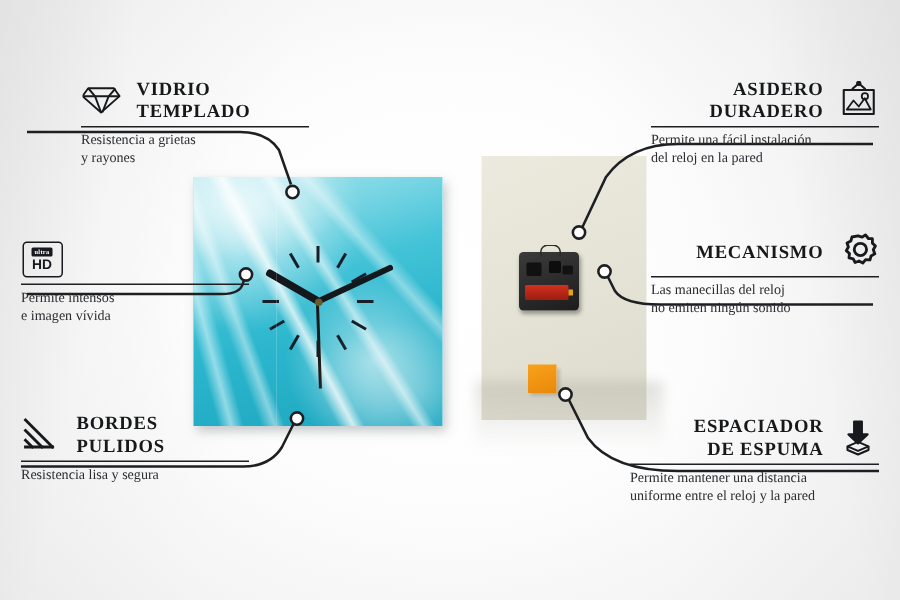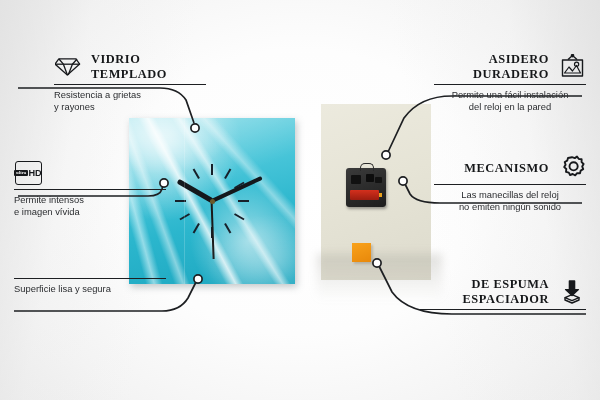--- a/index.html
+++ b/index.html
@@ -95,38 +95,38 @@
   .feat .row{display:flex;align-items:center;gap:9px;}
   .feat.right .row{flex-direction:row-reverse;}
   .ttl{
     font-family:"Liberation Serif",serif;font-weight:bold;
     font-size:12.4px;line-height:14.5px;letter-spacing:.55px;
     color:#16181a;text-transform:uppercase;white-space:nowrap;
   }
   .feat.right .ttl{text-align:right;}
   .rule{height:1.4px;background:#1d1f22;margin:3px 0 4px 0;}
   .desc{
-    font-family:Liberation Sans, sans-serif;font-size:9.4px;line-height:11.4px;
+    font-family:Liberation Serif, serif;font-size:9.4px;line-height:11.4px;
     color:#2b2d30;white-space:pre-line;
   }
-  .feat.right .desc{text-align:center;}
+  .feat.right .desc{text-align:left;}
   .ico{width:28px;height:26px;flex:0 0 28px;display:flex;align-items:center;justify-content:center;}
   .ico svg{display:block;}
 
   
   #f-vidrio  {left:14px; top:52px;  width:152px;margin-left:40px;}
   #f-impr    {left:14px; top:160px; width:152px;}
   #f-bordes  {left:14px; top:275px; width:152px;}
   #f-asidero {left:434px;top:52px;  width:152px;}
   #f-mec     {left:434px;top:155px; width:152px;}
   #f-esp     {left:420px;top:277px; width:166px;}
 
   .hd-badge{
     width:25px;height:22px;border:1.7px solid #17191c;border-radius:3px;
-    display:flex;flex-direction:row;align-items:center;justify-content:center;line-height:1;
+    display:flex;flex-direction:column;align-items:center;justify-content:center;line-height:1;
   }
   .hd-badge .u{font-size:4.3px;font-weight:bold;letter-spacing:.2px;color:#17191c;
     background:#17191c;color:#fff;padding:.5px 2px;border-radius:1px;}
   .hd-badge .h{font-size:9.2px;font-weight:bold;color:#17191c;margin-top:1px;font-family:"Liberation Sans",sans-serif;}
 </style>
 </head>
 <body>
 
 <div class="stage">
 
@@ -242,22 +242,38 @@
       </div>
       <div>
       </div>
     </div>
     <div class="rule"></div>
     <div class="desc">Permite intensos
 e imagen vívida</div>
   </div>
 
   <div class="feat left" id="f-bordes">
-    <div class="rule"></div>
-    <div class="desc">Superficie lisa y segura</div>
+    <div class="row">
+      <div class="ico">
+        <svg width="26" height="24" viewBox="0 0 26 24">
+          <g fill="none" stroke="#17191c" stroke-width="1.9" stroke-linecap="square">
+            <path d="M2,2 L20,20"></path>
+            <path d="M2,9 L13,20"></path>
+            <path d="M2,15.5 L6.5,20"></path>
+            <path d="M2,20 L20,20"></path>
+          </g>
+        </svg>
+      </div>
+      <div>
+        <div class="ttl">BORDES</div>
+        <div class="ttl">PULIDOS</div>
+      </div>
+    </div>
+    <div class="rule"></div>
+    <div class="desc">Resistencia lisa y segura</div>
   </div>
 
   <div class="feat right" id="f-asidero">
     <div class="row">
       <div class="ico">
         <svg width="27" height="26" viewBox="0 0 27 26">
           <g fill="none" stroke="#17191c" stroke-width="1.4" stroke-linejoin="round">
             <path d="M9,5.5 L13.5,1.5 L18,5.5"></path>
             <circle cx="13.5" cy="1.6" r="1.1" fill="#17191c"></circle>
             <rect x="3.5" y="6" width="20" height="16"></rect>
@@ -302,20 +318,22 @@
       <div class="ico">
         <svg width="26" height="26" viewBox="0 0 26 26">
           <g fill="none" stroke="#17191c" stroke-width="1.4" stroke-linejoin="round">
             <path d="M10.4,2 L15.6,2 L15.6,10.6 L19.4,10.6 L13,16.6 L6.6,10.6 L10.4,10.6 Z" fill="#17191c"></path>
             <path d="M6,18.6 L13,15.6 L20,18.6 L13,21.6 Z"></path>
             <path d="M6,18.6 L6,21 L13,24 L20,21 L20,18.6"></path>
           </g>
         </svg>
       </div>
       <div>
+        <div class="ttl">ESPACIADOR</div>
         <div class="ttl">DE ESPUMA</div>
-        <div class="ttl">ESPACIADOR</div>
-      </div>
-    </div>
-    <div class="rule"></div>
+      </div>
+    </div>
+    <div class="rule"></div>
+    <div class="desc">Permite mantener una distancia
+uniforme entre el reloj y la pared</div>
   </div>
 
 </div>
 
 </body></html>

